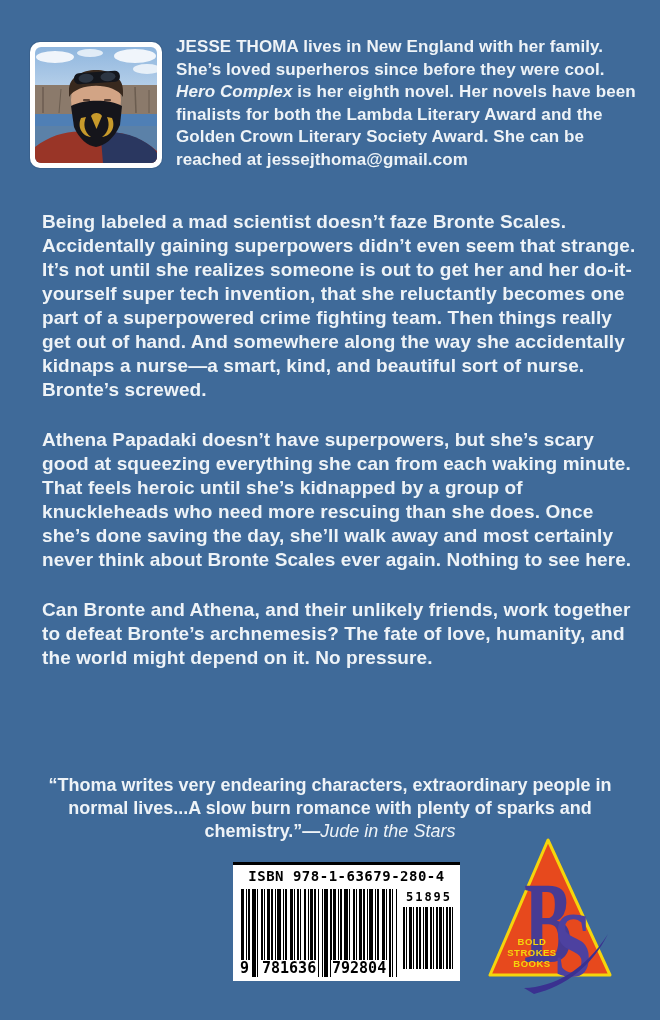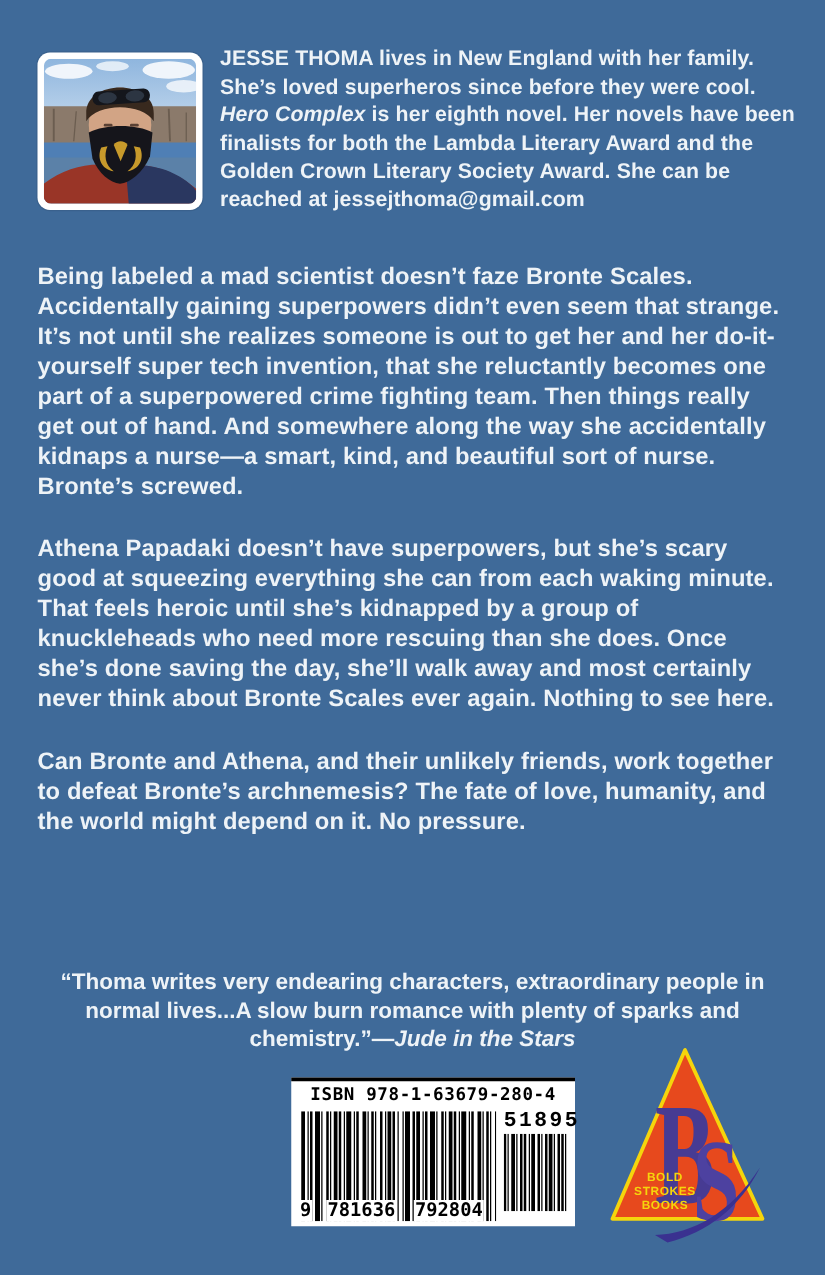--- a/index.html
+++ b/index.html
@@ -15,32 +15,32 @@
     box-shadow:0 0 0 1px rgba(0,0,0,.08);
   }
   .photo-inner{width:100%;height:100%;border-radius:6px;overflow:hidden;position:relative;}
   .photo-inner svg{display:block;width:100%;height:100%;}
   .bio{
     position:absolute;left:176px;top:36px;width:472px;
     font-size:17px;line-height:22.5px;margin:0;letter-spacing:.1px;
   }
   .bio i{font-style:italic;}
   
-  .synopsis{position:absolute;left:30px;top:210px;width:600px;}
+  .synopsis{position:absolute;left:42px;top:210px;width:600px;}
   .synopsis p{margin:0 0 26px 0;font-size:19px;line-height:24px;letter-spacing:.1px;}
   
   .praise-heading{
     position:absolute;left:0;top:733px;width:660px;text-align:center;
     font-size:18px;margin:0;
   }
   .quote{
     position:absolute;left:42px;top:774px;width:576px;text-align:center;
     font-size:18px;line-height:23px;margin:0;
   }
-  .quote em{font-style:italic;font-weight:700;text-align:center;}
+  .quote em{font-style:italic;font-weight:400;text-align:center;}
   
   .barcode-box{
     position:absolute;left:233px;top:862px;width:227px;height:119px;
     background:#fff;border-top:3px solid #000;box-sizing:border-box;
     color:#000;font-family:"DejaVu Sans Mono",monospace;
   }
   .isbn-row{
     text-align:center;font-size:14px;font-weight:700;letter-spacing:.5px;
     padding-top:3px;white-space:nowrap;
   }
@@ -48,22 +48,22 @@
   .bars-wrap svg{position:absolute;left:0;top:0;}
   .digits span{
     position:absolute;bottom:0;background:#fff;font-size:15px;font-weight:700;
     line-height:17px;padding:0 1px;white-space:nowrap;
   }
   .digit-9{left:0;}
   .digit-g1{left:22px;}
   .digit-g2{left:92px;}
   .addon-wrap{position:absolute;left:170px;top:24px;width:52px;}
   .addon-num{
-    font-size:17px;font-weight:700;letter-spacing:2px;
-    line-height:17px;white-space:nowrap;font-family:Liberation Mono, monospace;
+    font-size:12px;font-weight:700;letter-spacing:2px;text-align:center;
+    line-height:17px;white-space:nowrap;
   }
   .addon-wrap svg{display:block;margin-top:1px;}
   
   .bsb-logo{position:absolute;left:484px;top:836px;width:136px;height:164px;}
   .bsb-logo svg{display:block;width:100%;height:100%;overflow:visible;}
   .logo-letter{font-family:"Liberation Serif",serif;font-weight:700;}
   .logo-name{font-family:"Liberation Sans",sans-serif;font-weight:700;letter-spacing:.5px;}
 </style>
 </head>
 <body>

